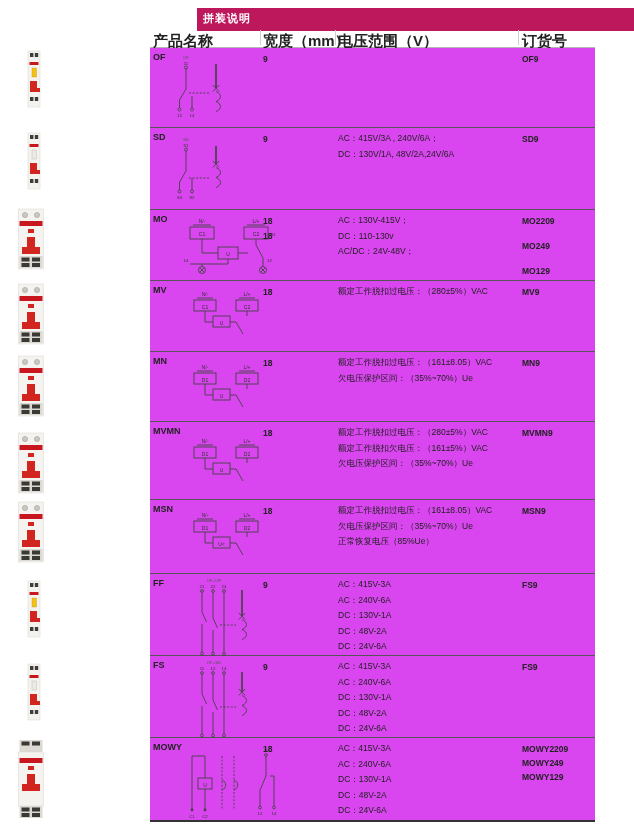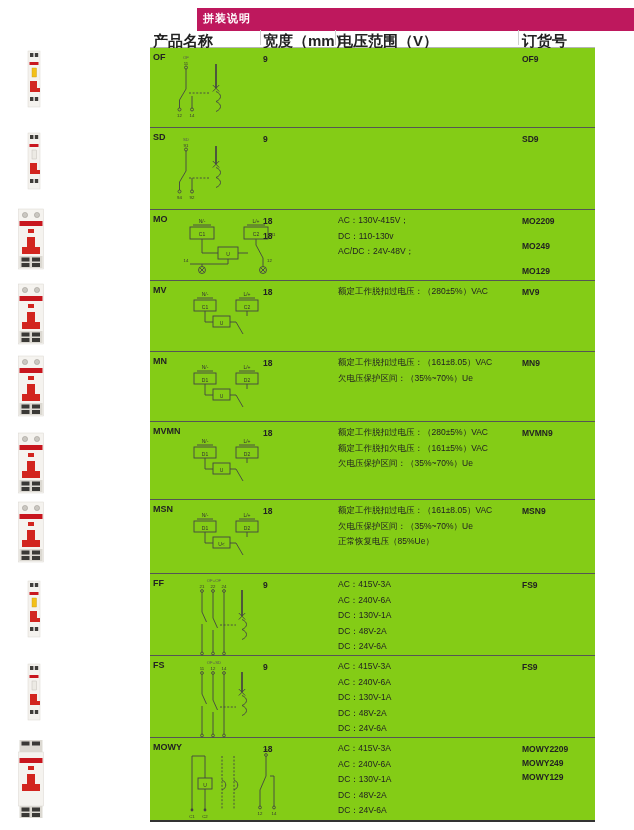--- a/index.html
+++ b/index.html
@@ -16,21 +16,21 @@
   
   .tbl{position:absolute;left:150px;top:8px;width:445px;height:814px;}
   .titlebar{
     position:absolute;left:0;top:0;width:445px;height:23px;background:#be185d;
     color:#fff;font-size:11px;font-weight:bold;line-height:20px;
     padding-left:6px;box-sizing:border-box;letter-spacing:1px;margin-left:47px;
   }
   .hdr{position:absolute;left:0;top:20px;width:445px;height:20px;border-bottom:1px solid #b5b5b5;box-sizing:border-box;}
   .hdr .vline{position:absolute;top:2px;height:15px;width:1px;background:#cfcfcf;}
   .hcell{position:absolute;top:4px;font-size:15px;font-weight:bold;color:#222;white-space:nowrap;}
-  .row{position:absolute;left:0;width:445px;border-bottom:1px solid #555;box-sizing:border-box;background:#84cc16;}
+  .row{position:absolute;left:0;width:445px;border-bottom:1px solid #555;box-sizing:border-box;background:#d946ef;}
   .row.last{border-bottom:2px solid #333;}
   .cn{position:absolute;left:3px;top:4px;font-size:9px;font-weight:bold;color:#222;}
   .cw{position:absolute;left:113px;top:4px;font-size:8.5px;line-height:15px;font-weight:bold;color:#222;}
   .cv{position:absolute;left:188px;top:3px;font-size:8.5px;line-height:15.5px;white-space:nowrap;color:#222;}
   .co{position:absolute;left:372px;top:4px;font-size:8.5px;line-height:14px;font-weight:bold;color:#222;}
   .co.spread div{margin-bottom:11px;}
   .diag{position:absolute;}
   .diag line,.diag path,.diag rect,.diag circle{stroke:#444;stroke-width:0.9;fill:none;}
   .diag .thick{stroke-width:1.7;}
   .diag .dash{stroke-dasharray:2 1.6;}
@@ -194,20 +194,24 @@
         <text class="sm tm" x="27" y="65">92</text>
         <line class="dash" x1="24" y1="44" x2="45" y2="44"></line>
         <line class="thick" x1="51" y1="12" x2="51" y2="30"></line>
         <line x1="47.8" y1="27" x2="54.2" y2="33.5"></line>
           <line x1="54.2" y1="27" x2="47.8" y2="33.5"></line>
         <path d="M51,33.5 C57,36 57,41 51,43.5 C57,46 57,51 51,53.5"></path>
       </svg>
       <div class="cw">
           <div>9</div>
         </div>
+      <div class="cv">
+        <div>AC：415V/3A , 240V/6A；</div>
+        <div>DC：130V/1A, 48V/2A,24V/6A</div>
+      </div>
       <div class="co">
           <div>SD9</div>
         </div>
     </div>
 
     <div class="row" style="top:202px;height:71px">
       <div class="cn">MO</div>
       <svg class="diag" style="left:28px;top:6px" width="128" height="62">
         <text class="tm" x="24" y="7">N/-</text>
           <line x1="15" y1="9" x2="33" y2="9"></line>

